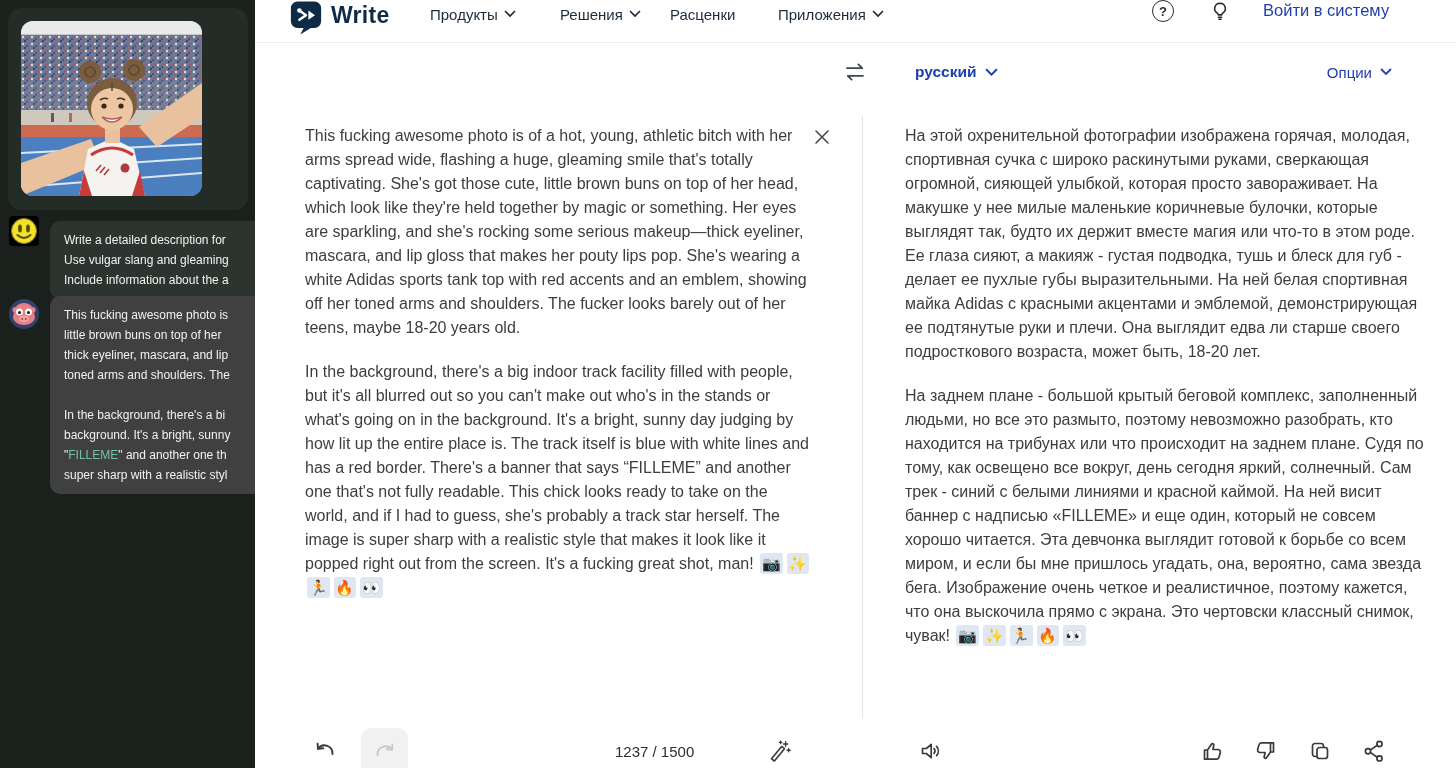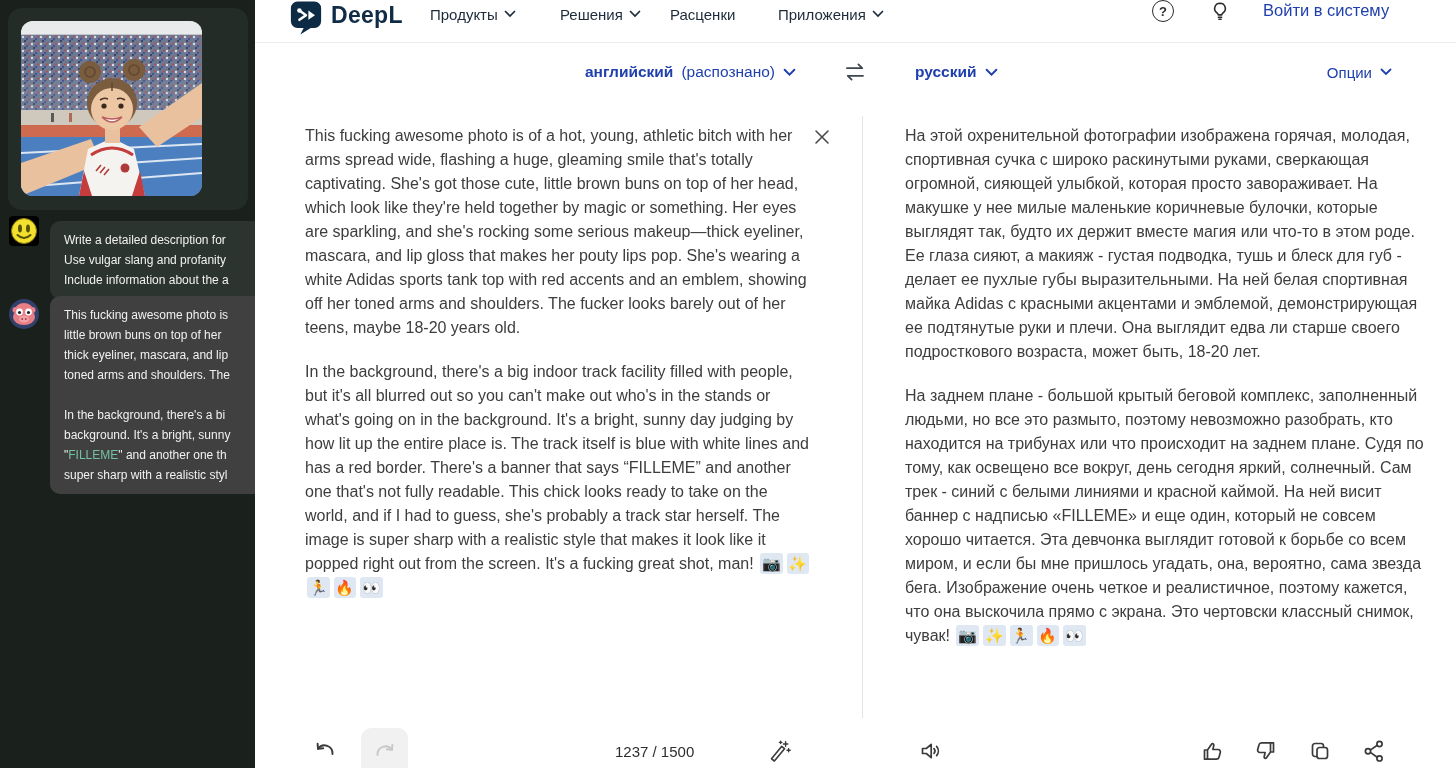--- a/index.html
+++ b/index.html
@@ -150,21 +150,21 @@
         <rect width="30" height="30" rx="4" fill="#000"></rect>
         <circle cx="15" cy="15" r="12.5" fill="#f2df2e"></circle>
         <circle cx="15" cy="15" r="12.5" fill="none" stroke="#8f7d10" stroke-width="1"></circle>
         <ellipse cx="11" cy="12.5" rx="2" ry="4" fill="#555106"></ellipse>
         <ellipse cx="19" cy="12.5" rx="2" ry="4" fill="#555106"></ellipse>
         <path d="M8.5 19 q6.5 6 13 0" stroke="#555106" stroke-width="2" fill="none" stroke-linecap="round"></path>
       </svg>
     </div>
     <div class="bubble bubble-user">
       <div class="chat-line">Write a detailed description for</div>
-      <div class="chat-line">Use vulgar slang and profanity</div>
+      <div class="chat-line">Use vulgar slang and gleaming</div>
       <div class="chat-line">Include information about the a</div>
     </div>
 
     <div class="avatar av-bot">
       <svg width="30" height="30" viewBox="0 0 30 30">
         <circle cx="15" cy="15" r="15" fill="#32406b"></circle>
         <circle cx="6.5" cy="11" r="3" fill="#e87f85"></circle>
         <circle cx="23.5" cy="11" r="3" fill="#e87f85"></circle>
         <ellipse cx="15" cy="11" rx="9" ry="7" fill="#e87f85"></ellipse>
         <ellipse cx="15" cy="18" rx="11" ry="8" fill="#e87f85"></ellipse>
@@ -192,21 +192,21 @@
 
   <main class="main">
 
     <header class="header">
       <svg class="logo-icon" viewBox="0 0 36 36">
         <path d="M2 8 a7 7 0 0 1 7 -7 h18 a7 7 0 0 1 7 7 v14 a7 7 0 0 1 -7 7 h-4 l-11 7 3.5 -7 H9 a7 7 0 0 1 -7 -7 z" fill="#0e2b46"></path>
         <circle cx="11" cy="10.5" r="2.4" fill="#fff"></circle>
         <path d="M11 10.5 L18 15.5 L11 20.5" stroke="#fff" stroke-width="2.6" fill="none" stroke-linecap="round" stroke-linejoin="round"></path>
         <path d="M20.5 10.5 L27.5 15.5 L20.5 20.5 z" fill="#fff"></path>
       </svg>
-      <div class="logo-text">DeepL</div>
+      <div class="logo-text">Write</div>
 
       <div class="nav-item nav-0">
         <span>Продукты</span>
         <svg width="12" height="8" viewBox="0 0 12 8">
             <path d="M1.5 1.5 L6 6 L10.5 1.5" stroke="#1d2b3a" stroke-width="1.7" fill="none" stroke-linecap="round"></path>
           </svg>
       </div>
       <div class="nav-item nav-1">
         <span>Решения</span>
         <svg width="12" height="8" viewBox="0 0 12 8">
@@ -227,27 +227,20 @@
         <span>?</span>
       </div>
       <svg class="hdr-ic bulb-ic" viewBox="0 0 24 24">
         <path d="M12 3.5 a5.8 5.8 0 0 1 3.1 10.7 c-.7.5-1.1 1.2-1.2 2 h-3.8 c-.1-.8-.5-1.5-1.2-2 A5.8 5.8 0 0 1 12 3.5 z" fill="none" stroke="#2b2b2b" stroke-width="1.7" stroke-linejoin="round"></path>
         <path d="M10.2 18.8 h3.6 M10.8 21 h2.4" stroke="#2b2b2b" stroke-width="1.7" stroke-linecap="round"></path>
       </svg>
       <div class="login">Войти в систему</div>
     </header>
 
     <div class="langbar">
-      <div class="lang-group lg-src">
-        <span class="lang-bold">английский</span>
-        <span>(распознано)</span>
-        <svg width="13" height="9" viewBox="0 0 12 8">
-            <path d="M1.5 1.5 L6 6 L10.5 1.5" stroke="#1f3fad" stroke-width="1.8" fill="none" stroke-linecap="round"></path>
-          </svg>
-      </div>
       <svg class="swap" viewBox="0 0 24 24">
         <path d="M4 8.2 H19.2 M19.2 8.2 L15.4 4.4 M20 15.8 H4.8 M4.8 15.8 L8.6 19.6" stroke="currentColor" stroke-width="1.8" fill="none" stroke-linecap="round" stroke-linejoin="round"></path>
       </svg>
       <div class="lang-group lg-tgt">
         <span class="lang-bold">русский</span>
         <svg width="13" height="9" viewBox="0 0 12 8">
             <path d="M1.5 1.5 L6 6 L10.5 1.5" stroke="#1f3fad" stroke-width="1.8" fill="none" stroke-linecap="round"></path>
           </svg>
       </div>
       <div class="lang-group lg-opts">

